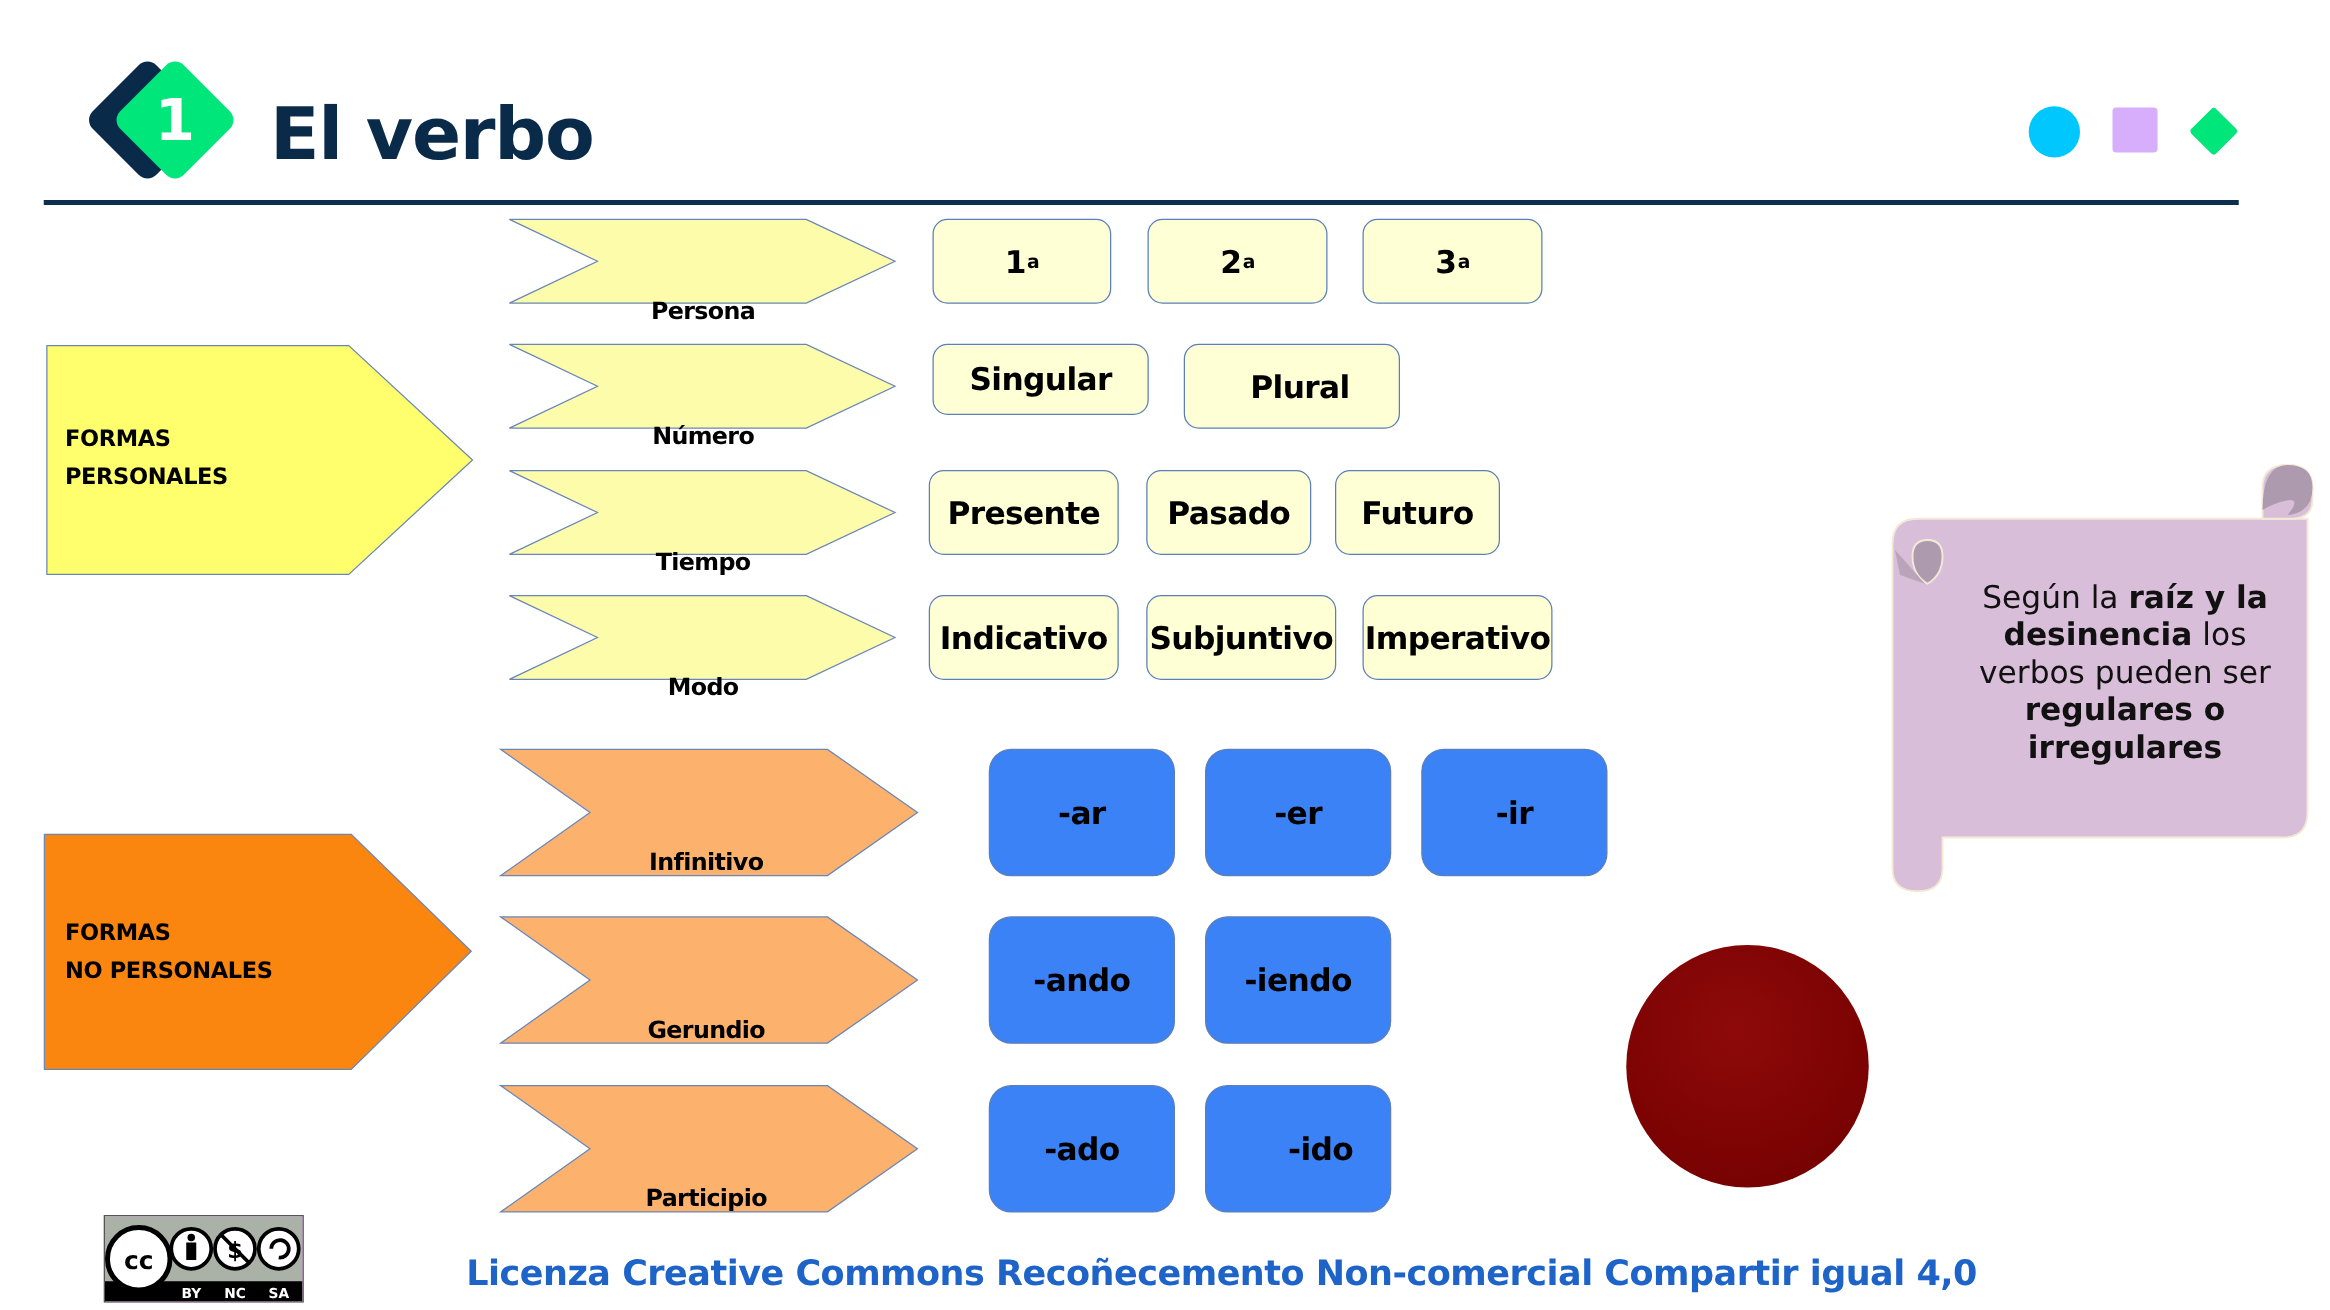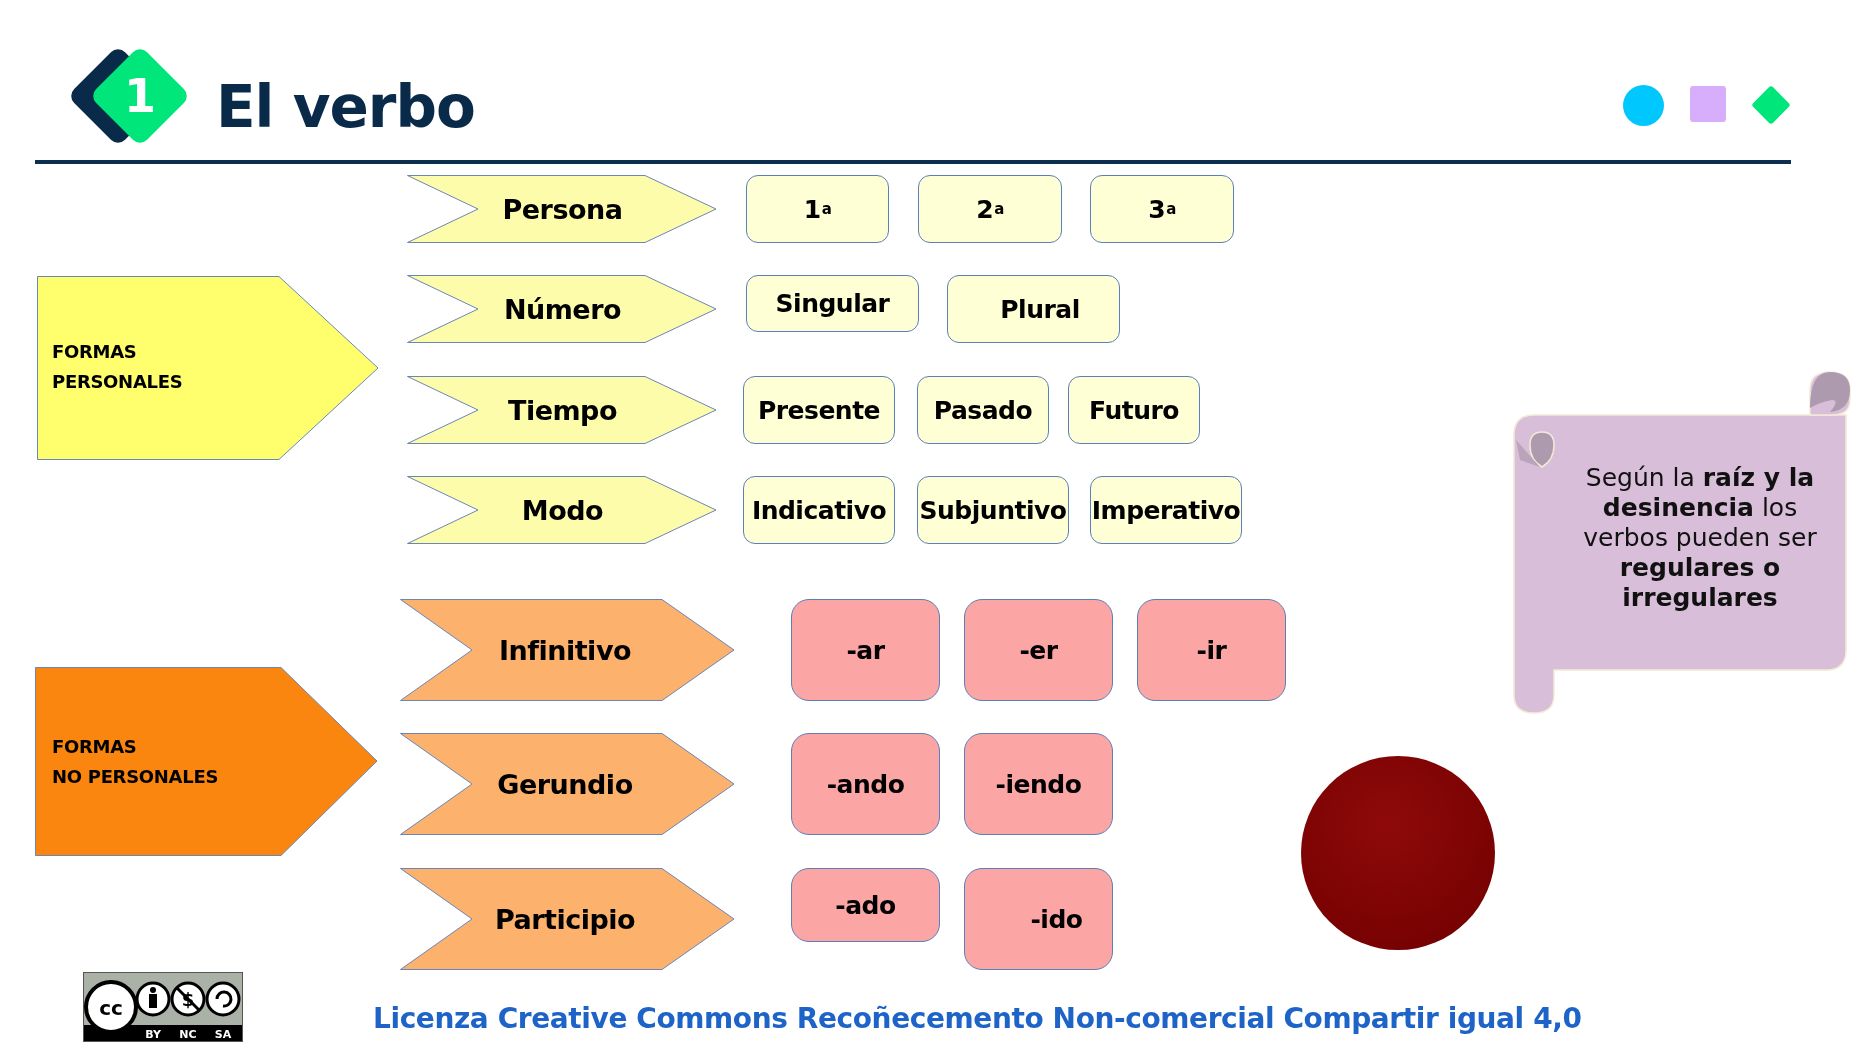--- a/index.html
+++ b/index.html
@@ -22,35 +22,35 @@
   }
   .divider { left:35px; top:160px; width:1756px; height:4px; background:#0d2f4f; }
   .deco-circle { left:1623px; top:85px; width:41px; height:41px; border-radius:50%; background:#00c8ff; }
   .deco-square { left:1690px; top:86px; width:36px; height:36px; border-radius:3px; background:#d6aefc; }
   .deco-diamond { left:1757px; top:91px; width:28px; height:28px; border-radius:3px; background:#00e67a; transform:rotate(45deg); }
 
   
   .svgshape { position:absolute; overflow:visible; }
   .shape-label {
     position:absolute; display:flex; align-items:center; justify-content:center;
-    font-weight:bold; color:#000; font-size:27px;
-    font-family:"DejaVu Sans", sans-serif; letter-spacing:-0.5px;
+    font-weight:bold; color:#000; font-size:19px;
+    font-family:"DejaVu Sans", sans-serif; letter-spacing:-0.5px;margin-top:40px;
   }
   .pent-label {
     position:absolute; font-weight:bold; color:#000; font-size:18px; line-height:30px;
     font-family:"DejaVu Sans", sans-serif; letter-spacing:-0.3px;
   }
   .box {
     position:absolute; box-sizing:border-box; border:1.5px solid #5b7fb8; border-radius:12px;
     display:flex; align-items:center; justify-content:center;
     font-weight:bold; color:#000; font-size:25px; font-family:"DejaVu Sans", sans-serif;
     letter-spacing:-0.5px;
   }
   .box.yellow { background:#ffffd6; }
-  .box.orange { background:#fca5a5; border-radius:18px; }
+  .box.orange { background:#3b82f6; border-radius:18px; }
   .box sup { font-size:15px; vertical-align:9px; margin-left:1px; }
 
   
   .scroll-text {
     position:absolute; left:1560px; top:463px; width:280px; text-align:center;
     font-size:25px; line-height:30px; color:#111; font-family:"DejaVu Sans", sans-serif;
   }
   .scroll-text b { font-weight:bold; }
 
   .red-circle {
@@ -159,21 +159,21 @@
   </svg>
   <div class="shape-label" style="left:445px;top:868px;width:240px;height:102px;">Participio</div>
 
   <div class="box orange" style="left:791px;top:599px;width:149px;height:102px;">-ar</div>
   <div class="box orange" style="left:964px;top:599px;width:149px;height:102px;">-er</div>
   <div class="box orange" style="left:1137px;top:599px;width:149px;height:102px;">-ir</div>
 
   <div class="box orange" style="left:791px;top:733px;width:149px;height:102px;">-ando</div>
   <div class="box orange" style="left:964px;top:733px;width:149px;height:102px;">-iendo</div>
 
-  <div class="box orange" style="left:791px;top:868px;width:149px;height:74px;">-ado</div>
+  <div class="box orange" style="left:791px;top:868px;width:149px;height:102px;">-ado</div>
   <div class="box orange" style="left:964px;top:868px;width:149px;height:102px;padding-left:36px;">-ido</div>
 </div>
 
 <div>
   <svg class="svgshape" style="left:1510px;top:370px;" width="346" height="345" viewBox="0 0 346 345">
 
     <path d="M24,45 L336,45 L336,280 Q336,300 316,300 L44,300 L44,325 Q44,343 24,343 Q4,343 4,325 L4,65 Q4,45 24,45 Z" fill="#d8bed8" stroke="#f3ead6" stroke-width="1.5"></path>
 
     <path d="M300,45 L300,20 Q300,2 320,2 Q340,2 340,20 L340,30 Q340,45 322,45 Z" fill="#d8bed8" stroke="#f3ead6" stroke-width="1.5"></path>
     <path d="M300,38 Q300,2 320,2 Q340,2 340,20 Q340,40 320,42 Q330,30 322,30 Q310,32 300,38 Z" fill="#ae9aae"></path>

